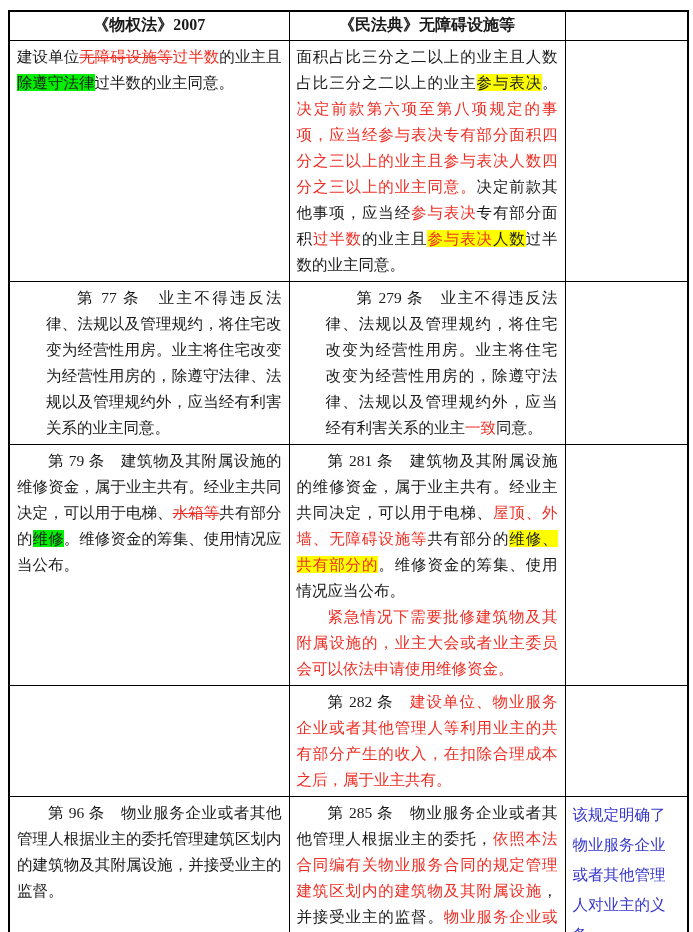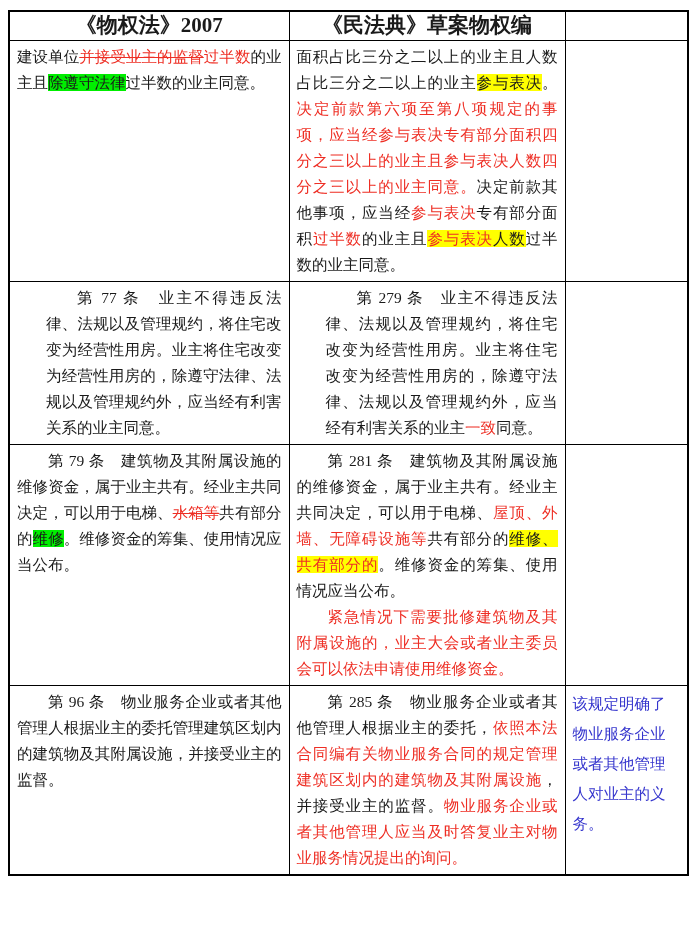--- a/index.html
+++ b/index.html
@@ -25,21 +25,21 @@
     border: 1px solid #000;
     vertical-align: top;
     padding: 3px 7px;
     overflow: hidden;
   }
   col.c-left  { width: 280px; }
   col.c-right { width: 276px; }
   col.c-note  { width: 123px; }
   th.hdr {
     height: 22px;
-    font-size: 21px;
+    font-size: 16px;
     font-weight: bold;
     text-align: center;
     vertical-align: middle;
     padding: 2px 4px;
     line-height: 20px;
   }
   td {
     font-size: 15.5px;
     line-height: 26px;
   }
@@ -71,28 +71,28 @@
 <div class="page">
   <table class="law-table">
     <colgroup>
       <col class="c-left">
       <col class="c-right">
       <col class="c-note">
     </colgroup>
     <thead>
       <tr>
         <th class="hdr">《物权法》2007</th>
-        <th class="hdr">《民法典》草案物权编</th>
+        <th class="hdr">《民法典》无障碍设施等</th>
         <th class="hdr"></th>
       </tr>
     </thead>
     <tbody>
       <tr class="rh1">
         <td>
-            <p class="para"><span>建设单位</span><span class="s-red-strike">并接受业主的监督</span><span class="s-red">过半数</span><span>的业主且</span><span class="s-green">除遵守法律</span><span>过半数的业主同意。</span></p>
+            <p class="para"><span>建设单位</span><span class="s-red-strike">无障碍设施等</span><span class="s-red">过半数</span><span>的业主且</span><span class="s-green">除遵守法律</span><span>过半数的业主同意。</span></p>
           </td>
         <td>
             <p class="para"><span>面积占比三分之二以上的业主且人数占比三分之二以上的业主</span><span class="s-yellow">参与表决</span><span>。</span><span class="s-red">决定前款第六项至第八项规定的事项，应当经参与表决专有部分面积四分之三以上的业主且参与表决人数四分之三以上的业主同意。</span><span>决定前款其他事项，应当经</span><span class="s-red">参与表决</span><span>专有部分面积</span><span class="s-red">过半数</span><span>的业主且</span><span class="s-yellow-red">参与表决</span><span class="s-yellow">人数</span><span>过半数的业主同意。</span></p>
           </td>
         <td class="note-cell"></td>
       </tr>
       <tr class="rh2">
         <td>
             <p class="para indent"><span>第 77 条　业主不得违反法律、法规以及管理规约，将住宅改变为经营性用房。业主将住宅改变为经营性用房的，除遵守法律、法规以及管理规约外，应当经有利害关系的业主同意。</span></p>
           </td>
@@ -104,20 +104,27 @@
       <tr class="rh3">
         <td>
             <p class="para indent"><span>第 79 条　建筑物及其附属设施的维修资金，属于业主共有。经业主共同决定，可以用于电梯、</span><span class="s-red-strike">水箱等</span><span>共有部分的</span><span class="s-green">维修</span><span>。维修资金的筹集、使用情况应当公布。</span></p>
           </td>
         <td>
             <p class="para indent"><span>第 281 条　建筑物及其附属设施的维修资金，属于业主共有。经业主共同决定，可以用于电梯、</span><span class="s-red">屋顶、外墙、无障碍设施等</span><span>共有部分的</span><span class="s-yellow">维修、</span><span class="s-yellow-red">共有部分的</span><span>。维修资金的筹集、使用情况应当公布。</span></p>
             <p class="para indent"><span class="s-red">紧急情况下需要批修建筑物及其附属设施的，业主大会或者业主委员会可以依法申请使用维修资金。</span></p>
           </td>
         <td class="note-cell"></td>
       </tr>
+      <tr class="rh4">
+        <td></td>
+        <td>
+            <p class="para indent"><span>第 282 条　</span><span class="s-red">建设单位、物业服务企业或者其他管理人等利用业主的共有部分产生的收入，在扣除合理成本之后，属于业主共有。</span></p>
+          </td>
+        <td class="note-cell"></td>
+      </tr>
       <tr class="rh5">
         <td>
             <p class="para indent"><span>第 96 条　物业服务企业或者其他管理人根据业主的委托管理建筑区划内的建筑物及其附属设施，并接受业主的监督。</span></p>
           </td>
         <td>
             <p class="para indent"><span>第 285 条　物业服务企业或者其他管理人根据业主的委托，</span><span class="s-red">依照本法合同编有关物业服务合同的规定管理建筑区划内的建筑物及其附属设施</span><span>，并接受业主的监督。</span><span class="s-red">物业服务企业或者其他管理人应当及时答复业主对物业服务情况提出的询问。</span></p>
           </td>
         <td class="note-cell">
             <p class="para"><span class="s-blue">该规定明确了物业服务企业或者其他管理人对业主的义务。</span></p>
           </td>

